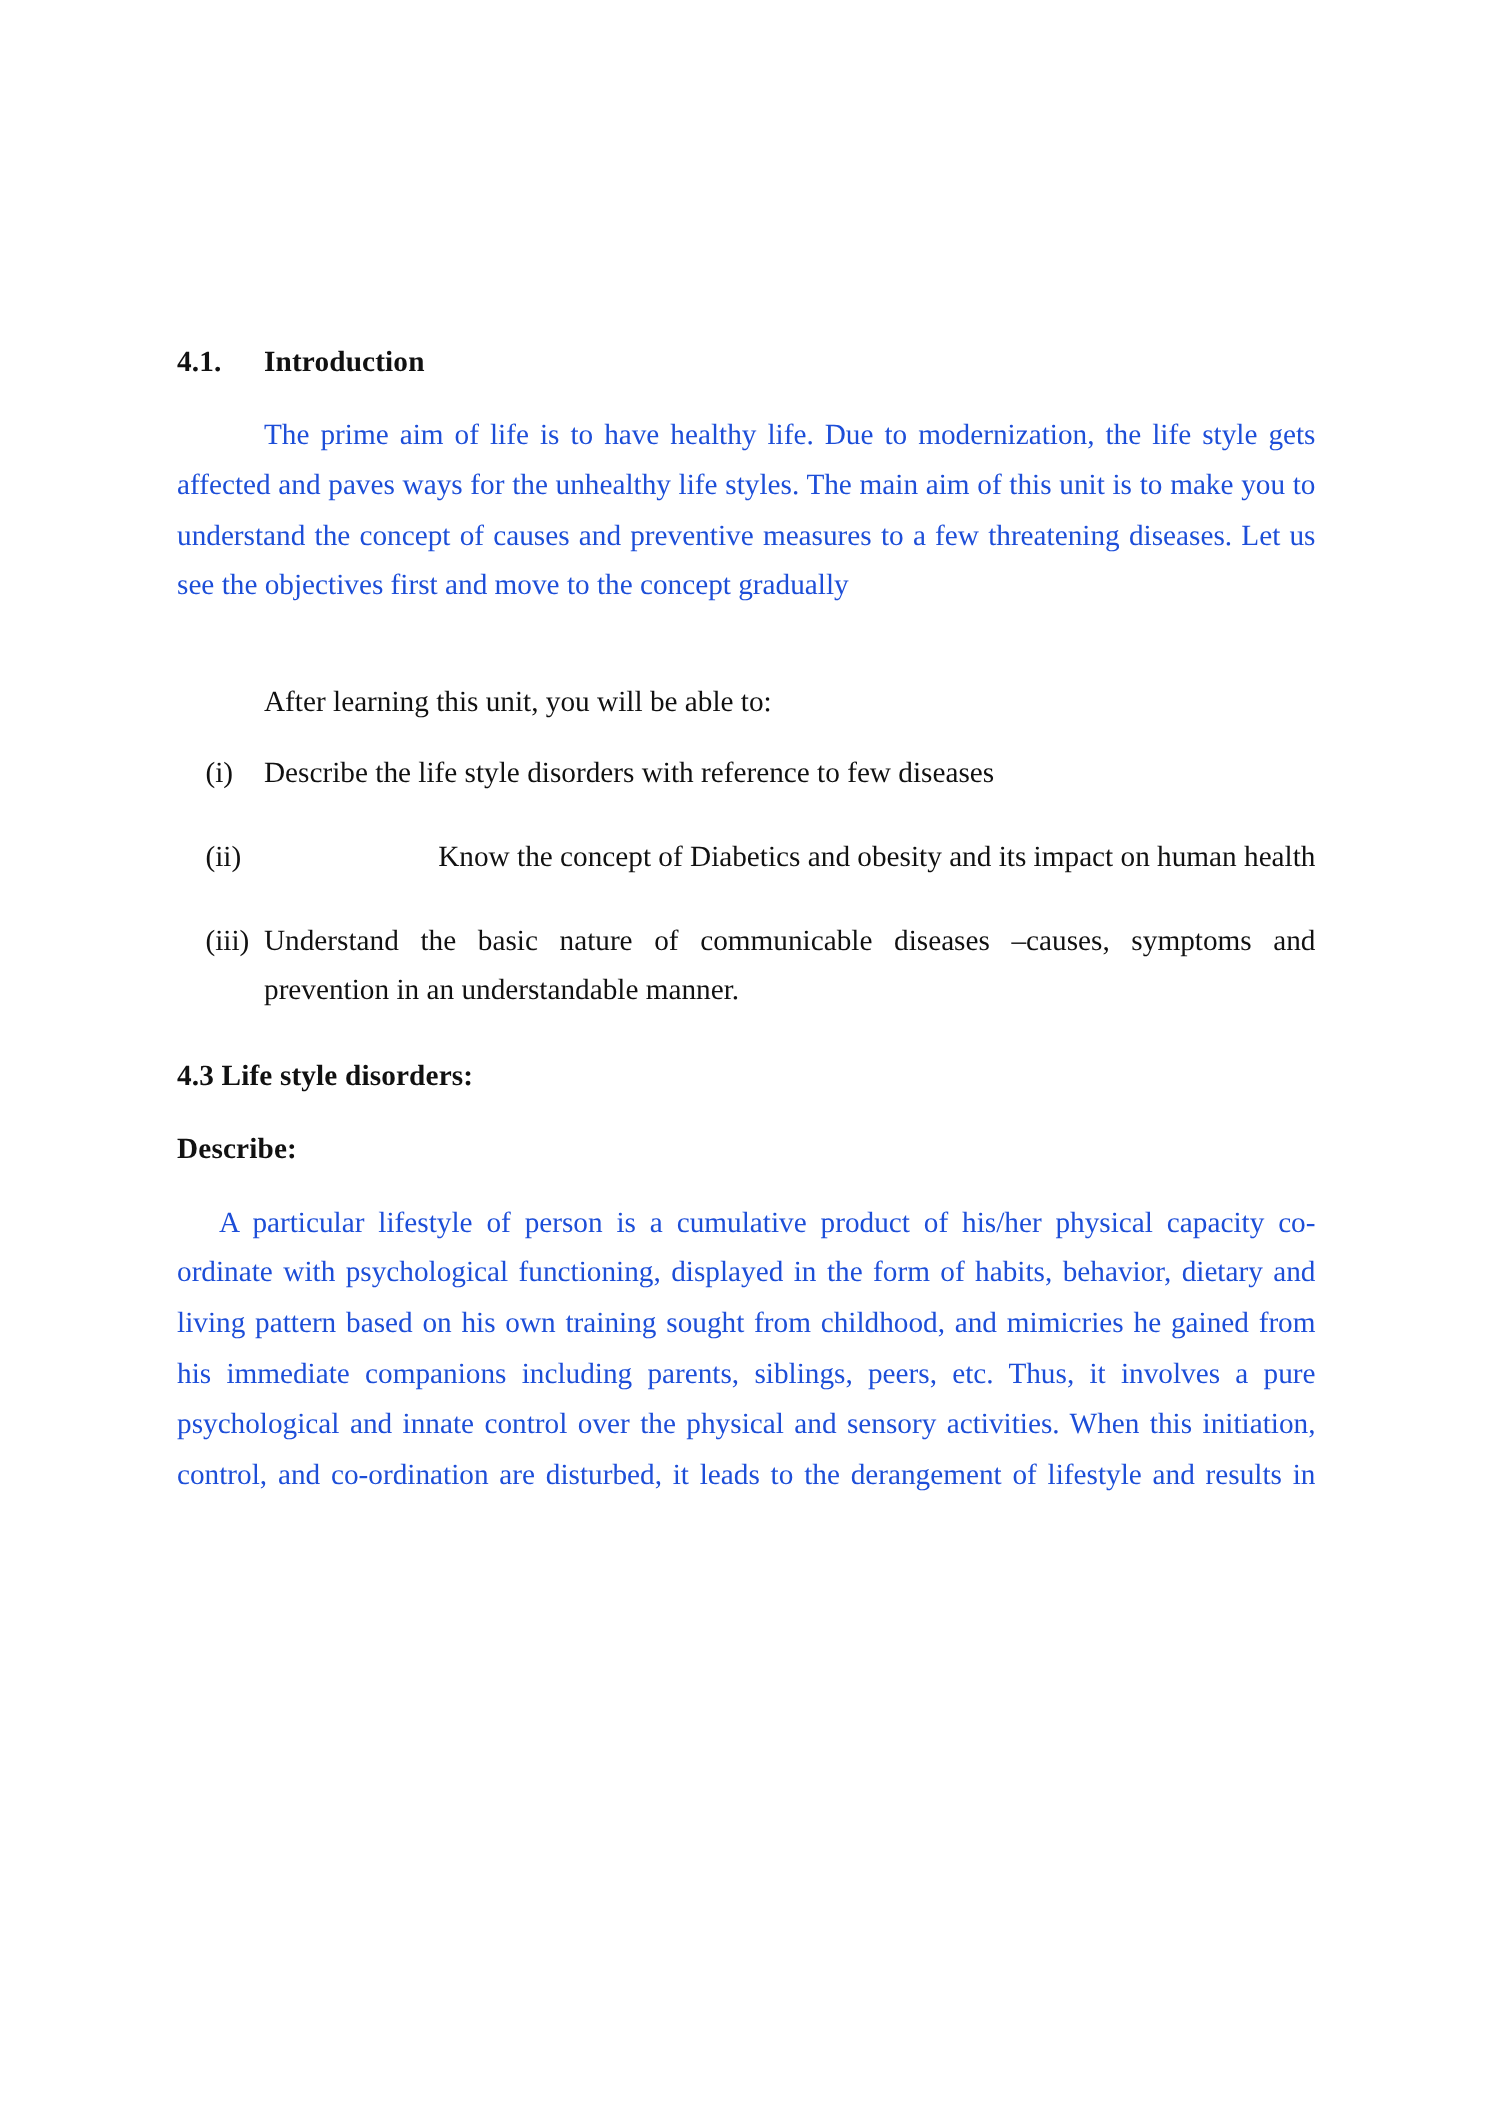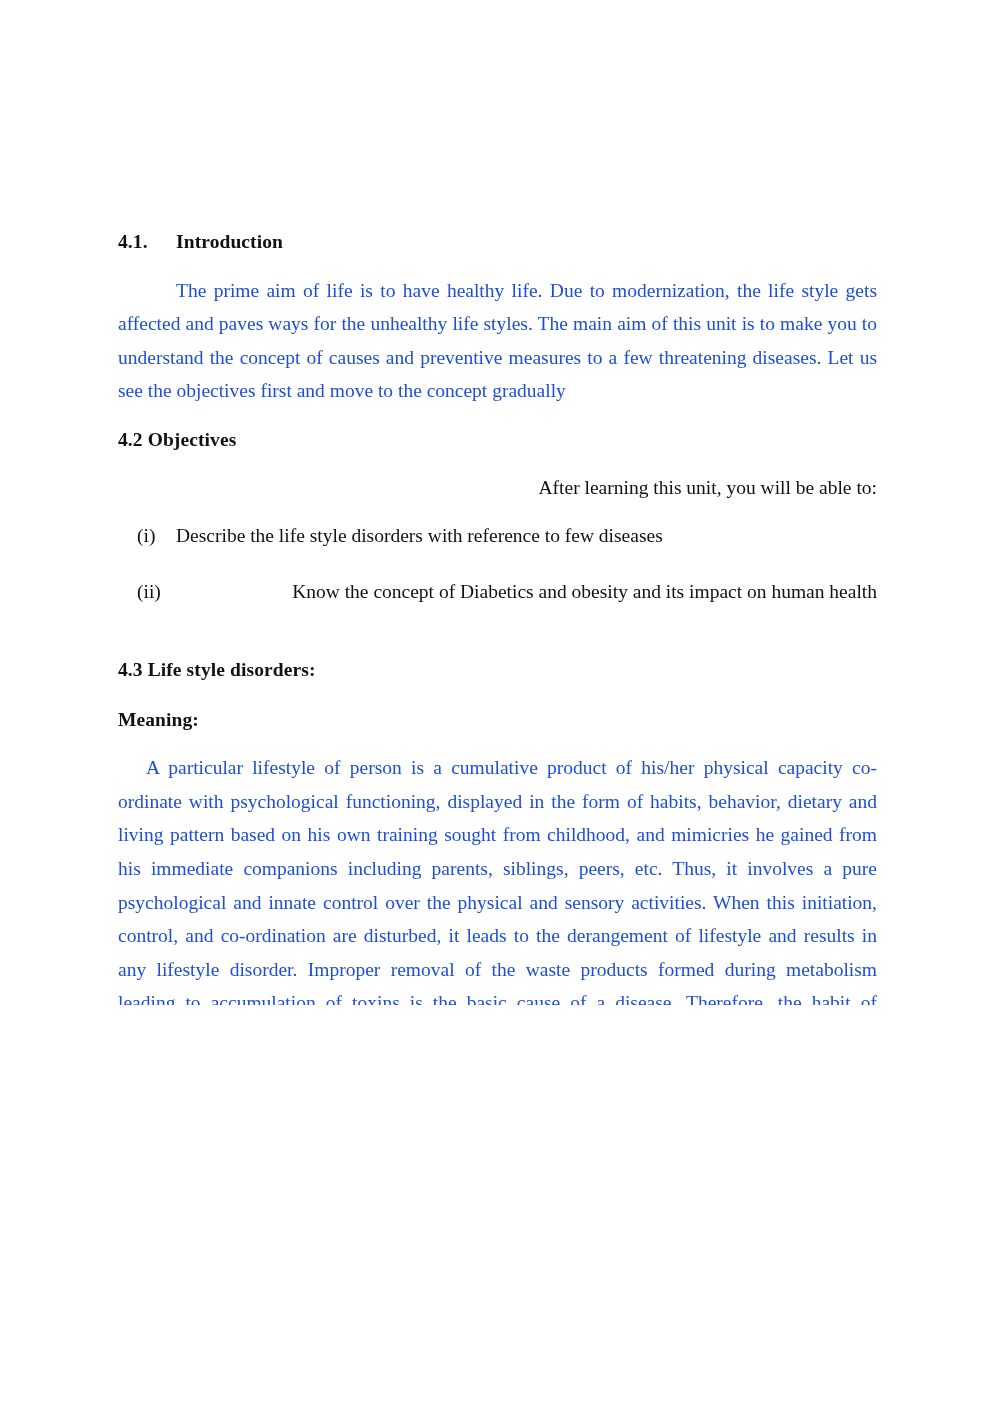--- a/index.html
+++ b/index.html
@@ -55,21 +55,20 @@
 
   .indent-first {
     text-indent: 58px;
   }
 
   .lead-line {
     font-size: 19.5px;
     line-height: 33.6px;
     color: #111111;
     margin-left: 58px;
-    text-align: right;
   }
 
   
   .roman-list {
     list-style: none;
     margin: 0;
     padding: 0;
   }
   .roman-item {
     display: flex;
@@ -115,21 +114,20 @@
       <span class="h-num">4.1.</span>
       <span>Introduction</span>
     </div>
 
     <div class="gap-md"></div>
 
     <p class="body-text indent-first" style="margin:0;">The prime aim of life is to have healthy life. Due to modernization, the life style gets affected and paves ways for the unhealthy life styles. The main aim of this unit is to make you to understand the concept of causes and preventive measures to a few threatening diseases. Let us see the objectives first and move to the concept gradually</p>
 
     <div class="gap-md"></div>
 
-    <div class="heading">4.2 Objectives</div>
 
     <div class="gap-md"></div>
 
     <div class="lead-line">After learning this unit, you will be able to:</div>
 
     <div class="gap-sm"></div>
 
     <ul class="roman-list">
 
       <li class="roman-item">
@@ -139,30 +137,37 @@
 
       <div class="gap-md"></div>
 
       <li class="roman-item">
         <span class="marker">(ii)</span>
         <span class="item-text" style="text-align:right;">Know the concept of Diabetics and obesity and its impact on human health</span>
       </li>
 
       <div class="gap-md"></div>
 
+      <li class="roman-item">
+        <span class="marker">(iii)</span>
+        <span class="item-text">
+          <span style="display:block; text-align:justify; text-align-last:justify;">Understand the basic nature of communicable diseases –causes, symptoms and</span>
+          <span class="cont">prevention in an understandable manner.</span>
+        </span>
+      </li>
 
     </ul>
 
     <div class="gap-lg"></div>
 
     <div class="heading">4.3 Life style disorders:</div>
 
     <div class="gap-lg"></div>
 
-    <div class="heading">Meaning:</div>
+    <div class="heading">Describe:</div>
 
     <div class="gap-md"></div>
 
     <p class="body-text" style="margin:0; text-indent:28px;">A  particular lifestyle of person is a cumulative product of his/her physical capacity co-ordinate with psychological functioning, displayed in the form of habits, behavior, dietary and living pattern based on his own training sought from childhood, and mimicries he gained from his immediate companions including parents, siblings, peers, etc. Thus, it involves a pure psychological and innate control over the physical and sensory activities. When this initiation, control, and co-ordination are disturbed, it leads to the derangement of lifestyle and results in any lifestyle disorder. Improper removal of the waste products formed during metabolism leading to accumulation of toxins is the basic cause of a disease. Therefore, the habit of suppression of urge in improper lifestyle can be considered as one of the root causes of lifestyle diseases. These preventable chronic diseases are the outcome of our unhealthy choices. Identifying the causes of lifestyle diseases is critical, because the elimination of the causes is the obvious and only way to achieve healing and enhanced health. Physical activity improves cardiovascular fitness, strength and flexibility, and burns up calories to keep fit and trim. This improves the individual’s looking, feeling and thinking better.</p>
 
   </div>
 
   <div class="page-number">115</div>
 
 </div>

